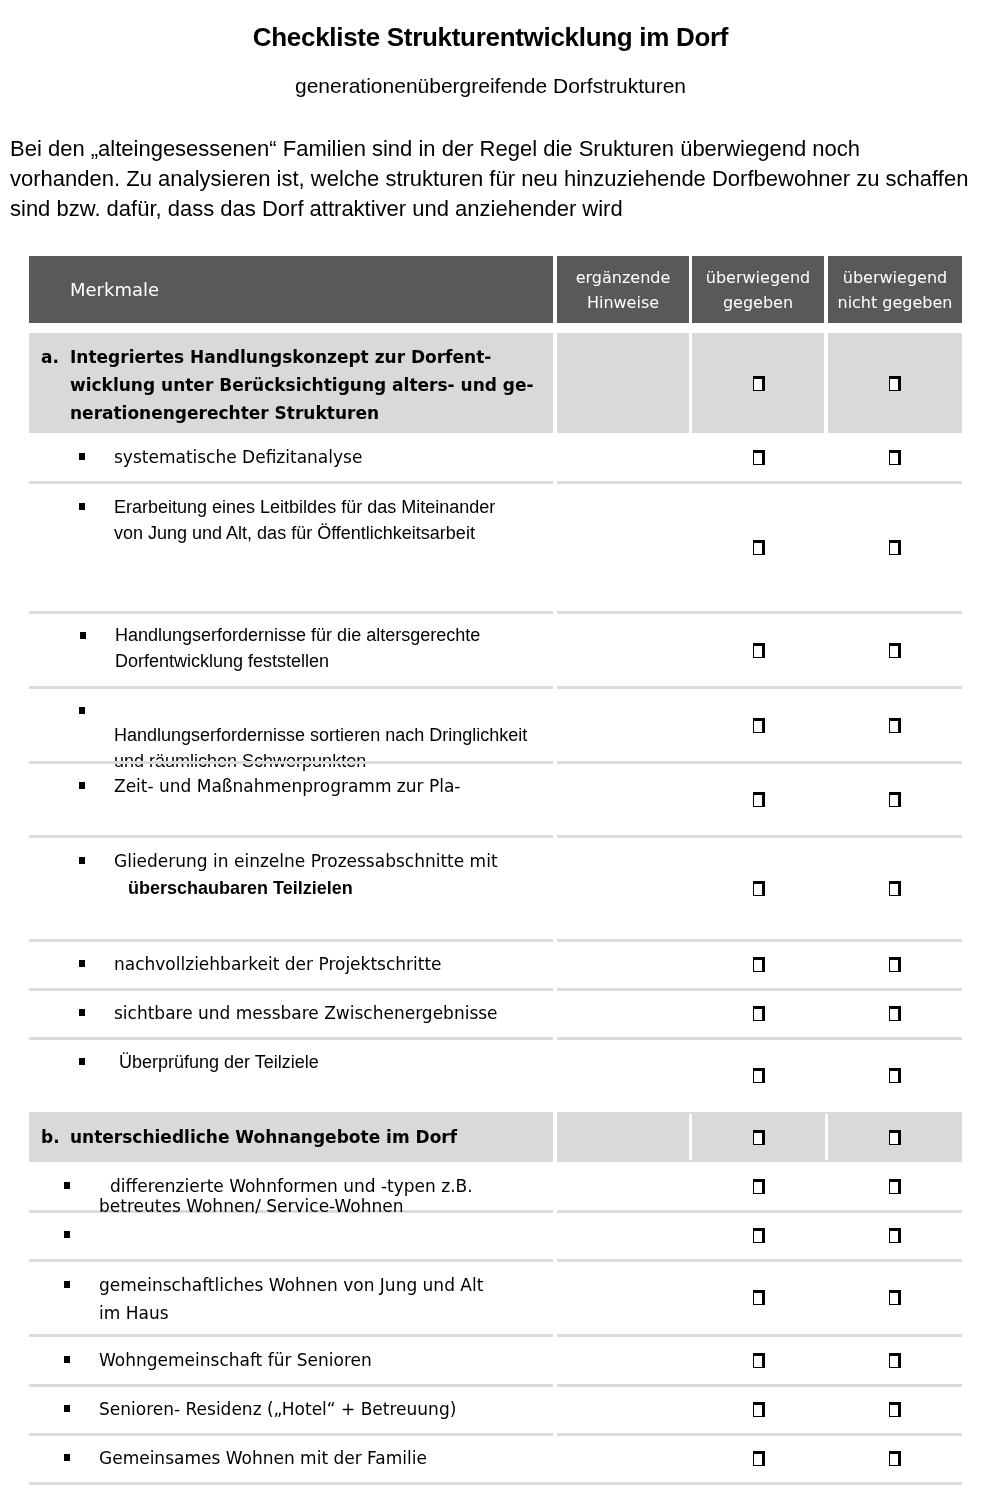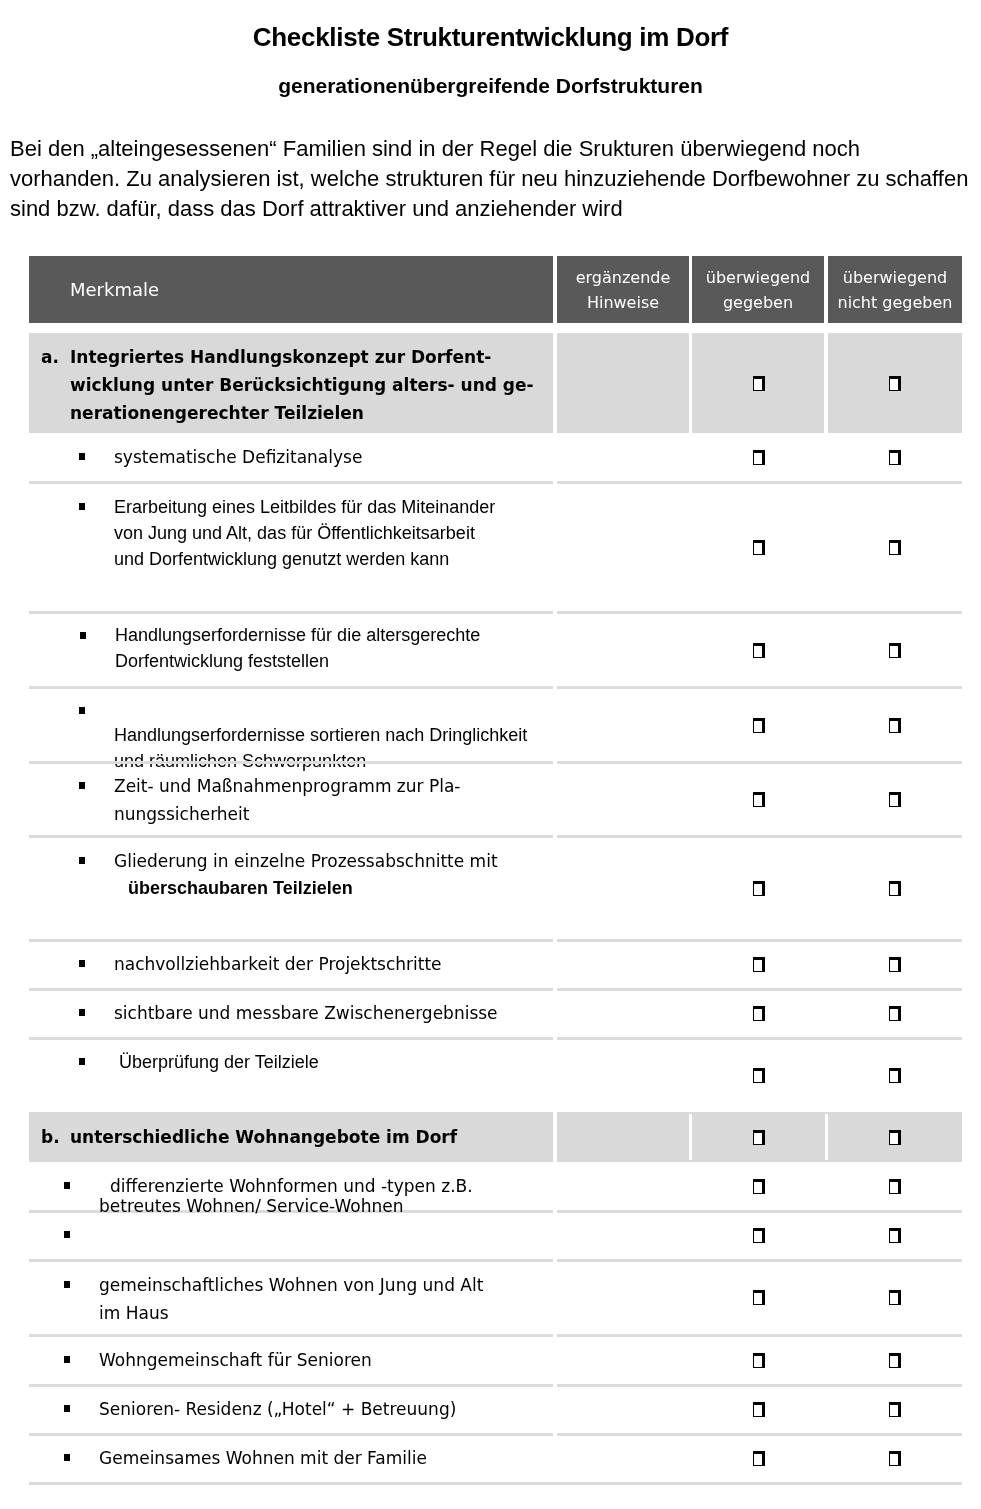--- a/index.html
+++ b/index.html
@@ -1,20 +1,20 @@
 <!DOCTYPE html>
 <html><head>
 <meta charset="utf-8">
 <style>
   html, body { margin: 0; padding: 0; background: #ffffff; }
   body { width: 981px; height: 1509px; position: relative; overflow: hidden; color: #000; }
   .title { position: absolute; left: 0; width: 981px; top: 22px; text-align: center;
     font-family: "Liberation Sans", sans-serif; font-size: 26px; font-weight: bold; letter-spacing: -0.3px; }
   .subtitle { position: absolute; left: 0; width: 981px; top: 74px; text-align: center;
-    font-family: "Liberation Sans", sans-serif; font-size: 21px; font-weight: bold; }
+    font-family: "Liberation Sans", sans-serif; font-size: 21px; font-weight: normal; }
   .intro { position: absolute; left: 10px; width: 961px; top: 134px; text-align: left;
     font-family: "Liberation Sans", sans-serif; font-size: 22px; line-height: 30px; }
   .cell { position: absolute; box-sizing: border-box; }
   .hdr { background: #595959; color: #ffffff; font-family: "DejaVu Sans", sans-serif; font-size: 16px; }
   .hdr-c { display: flex; align-items: center; justify-content: center; text-align: center; line-height: 25px; }
   .hdr-l { display: flex; align-items: center; padding-left: 41px; font-size: 18px; }
   .sec { background: #d9d9d9; }
   .divider { position: absolute; height: 3px; background: #dcdcdc; }
   .sec-text { font-family: "DejaVu Sans", sans-serif; font-weight: bold; font-size: 17px; line-height: 28px; }
   .sec-letter { position: absolute; }
@@ -49,21 +49,21 @@
     <span>nicht gegeben</span>
   </div>
 </div>
 
 <div>
   <div class="cell sec" style="left:29px;top:333px;width:524px;height:100px;">
     <span class="sec-text sec-letter" style="left:12px;top:10px;">a.</span>
     <div class="sec-text" style="position:absolute;left:41px;top:10px;">
       <div>Integriertes Handlungskonzept zur Dorfent-</div>
       <div>wicklung unter Berücksichtigung alters- und ge-</div>
-      <div>nerationengerechter Teilzielen</div>
+      <div>nerationengerechter Strukturen</div>
     </div>
   </div>
   <div class="cell sec" style="left:557px;top:333px;width:132px;height:100px;"></div>
   <div class="cell sec" style="left:692px;top:333px;width:132px;height:100px;"></div>
   <div class="cell sec" style="left:828px;top:333px;width:134px;height:100px;"></div>
   <div class="cb" style="left:753px;top:376px;"></div>
   <div class="cb" style="left:889px;top:376px;"></div>
 </div>
 
 <div>
@@ -73,21 +73,20 @@
   <div class="cb" style="left:889px;top:450px;"></div>
 </div>
 <div class="divider" style="left:29px;top:481px;width:524px;"></div>
 <div class="divider" style="left:557px;top:481px;width:405px;"></div>
 
 <div>
   <div class="item-bullet" style="left:79px;top:503px;"></div>
   <div class="item-text f-sans" style="left:114px;top:494px;">
     <div>Erarbeitung eines Leitbildes für das Miteinander</div>
     <div>von Jung und Alt, das für Öffentlichkeitsarbeit</div>
-    <div>und Dorfentwicklung genutzt werden kann</div>
   </div>
   <div class="cb" style="left:753px;top:540px;"></div>
   <div class="cb" style="left:889px;top:540px;"></div>
 </div>
 <div class="divider" style="left:29px;top:611px;width:524px;"></div>
 <div class="divider" style="left:557px;top:611px;width:405px;"></div>
 
 <div>
   <div class="item-bullet" style="left:80px;top:632px;"></div>
   <div class="item-text f-sans" style="left:115px;top:622px;">
@@ -109,21 +108,20 @@
   <div class="cb" style="left:753px;top:718px;"></div>
   <div class="cb" style="left:889px;top:718px;"></div>
 </div>
 <div class="divider" style="left:29px;top:761px;width:524px;"></div>
 <div class="divider" style="left:557px;top:761px;width:405px;"></div>
 
 <div>
   <div class="item-bullet" style="left:79px;top:782px;"></div>
   <div class="item-text f-cal" style="left:114px;top:772px;">
     <div>Zeit- und Maßnahmenprogramm zur Pla-</div>
-    <div>nungssicherheit</div>
   </div>
   <div class="cb" style="left:753px;top:792px;"></div>
   <div class="cb" style="left:889px;top:792px;"></div>
 </div>
 <div class="divider" style="left:29px;top:835px;width:524px;"></div>
 <div class="divider" style="left:557px;top:835px;width:405px;"></div>
 
 <div>
   <div class="item-bullet" style="left:79px;top:857px;"></div>
   <div class="item-text" style="left:114px;top:847px;">

